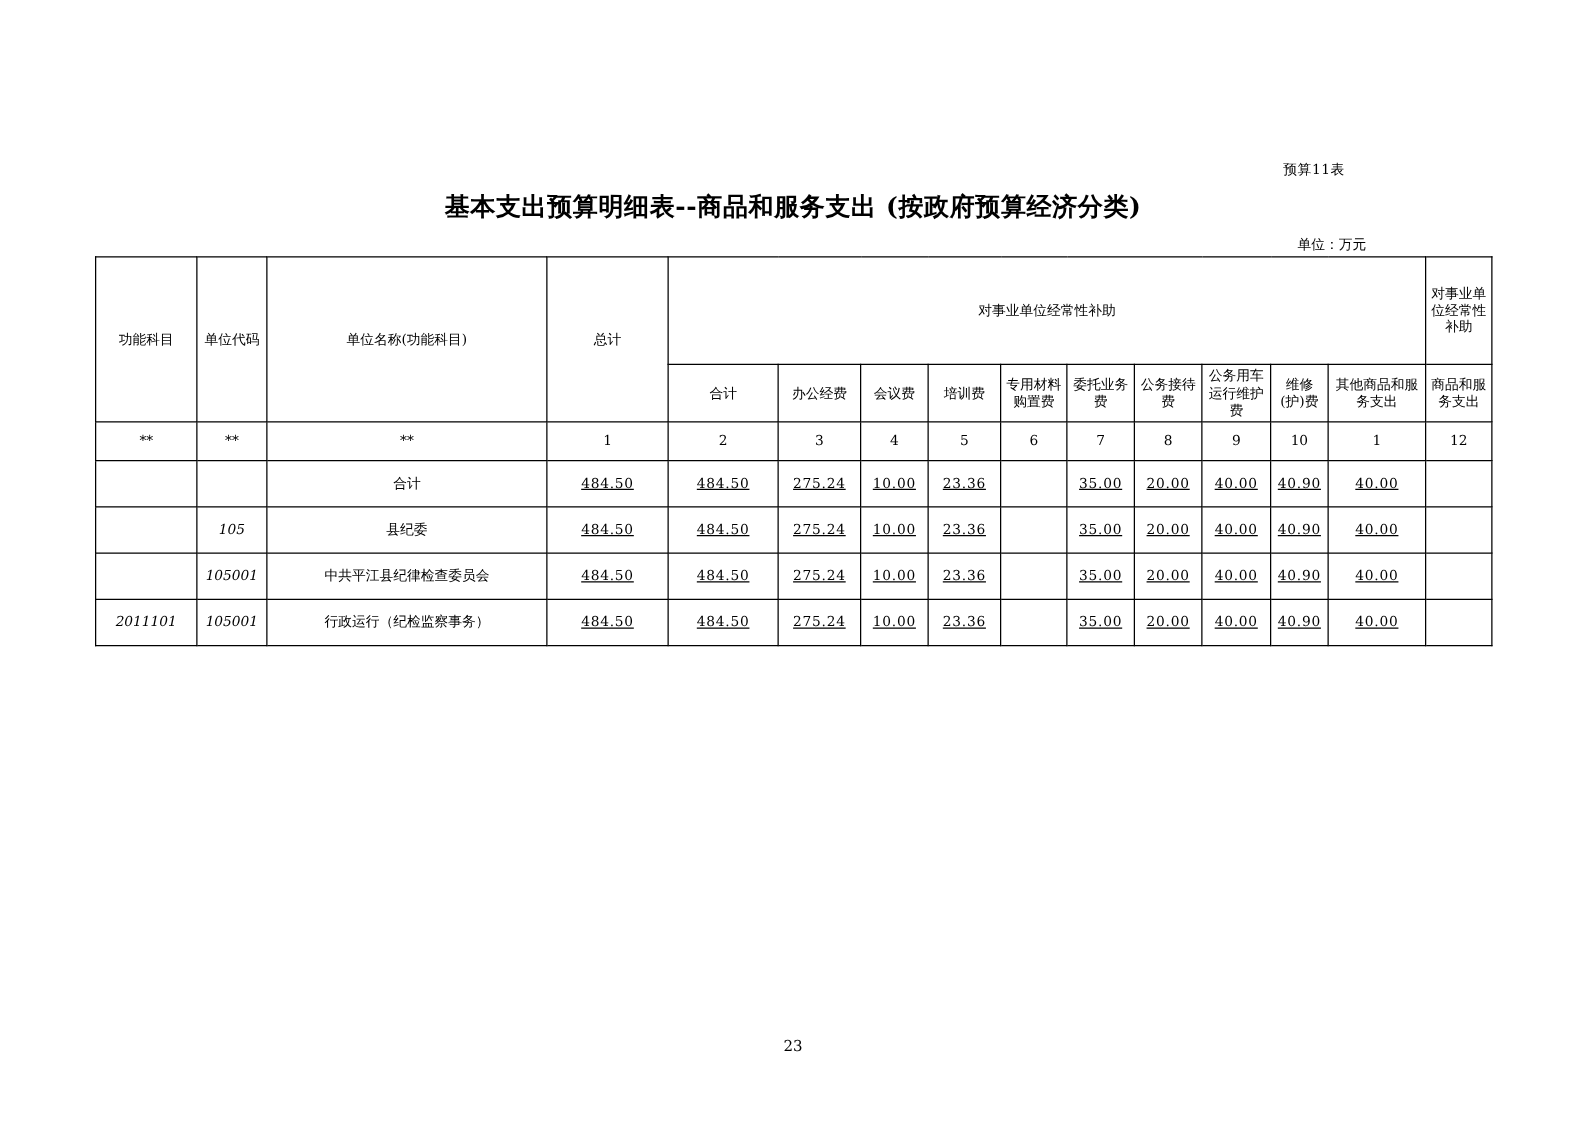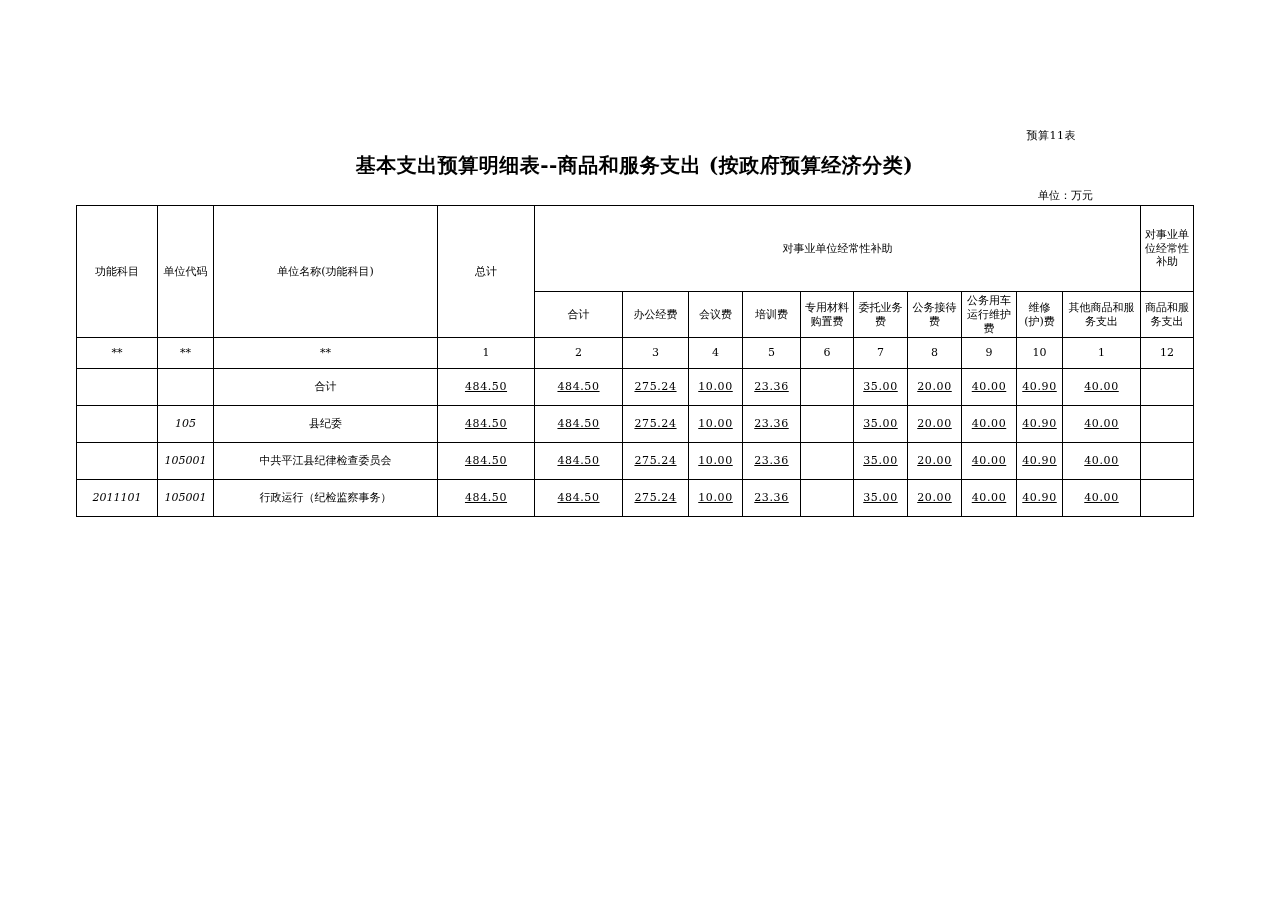--- a/index.html
+++ b/index.html
@@ -236,14 +236,15 @@
         <td class="amount">35.00</td>
         <td class="amount">20.00</td>
         <td class="amount">40.00</td>
         <td class="amount">40.90</td>
         <td class="amount">40.00</td>
         <td class="amount"></td>
       </tr>
     </tbody>
   </table>
 
+  <div class="page-number">23</div>
 
 </div>
 
 </body></html>

